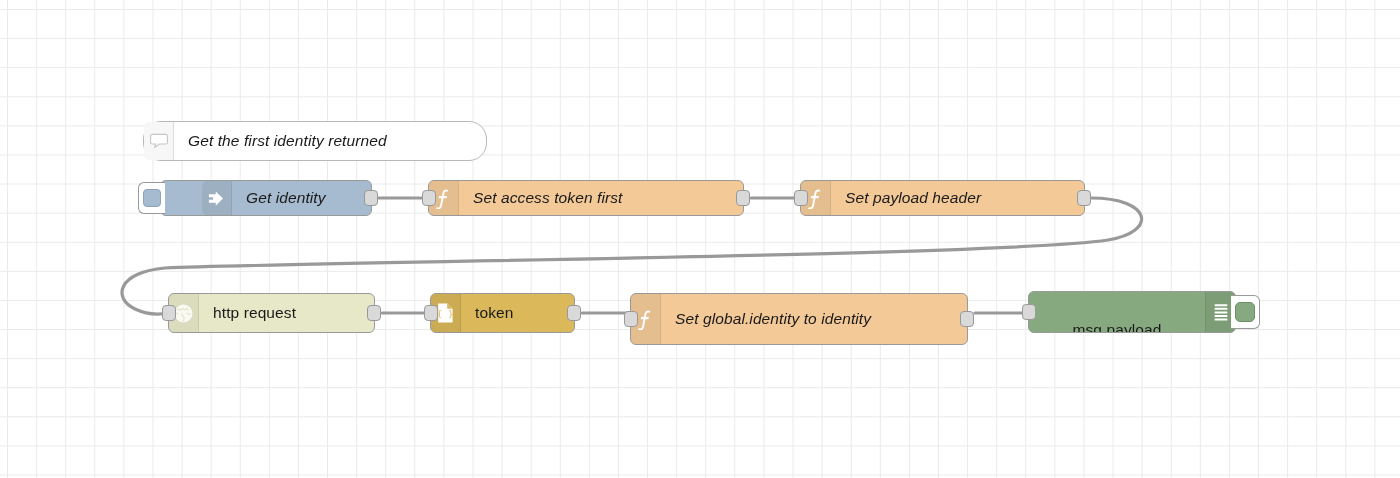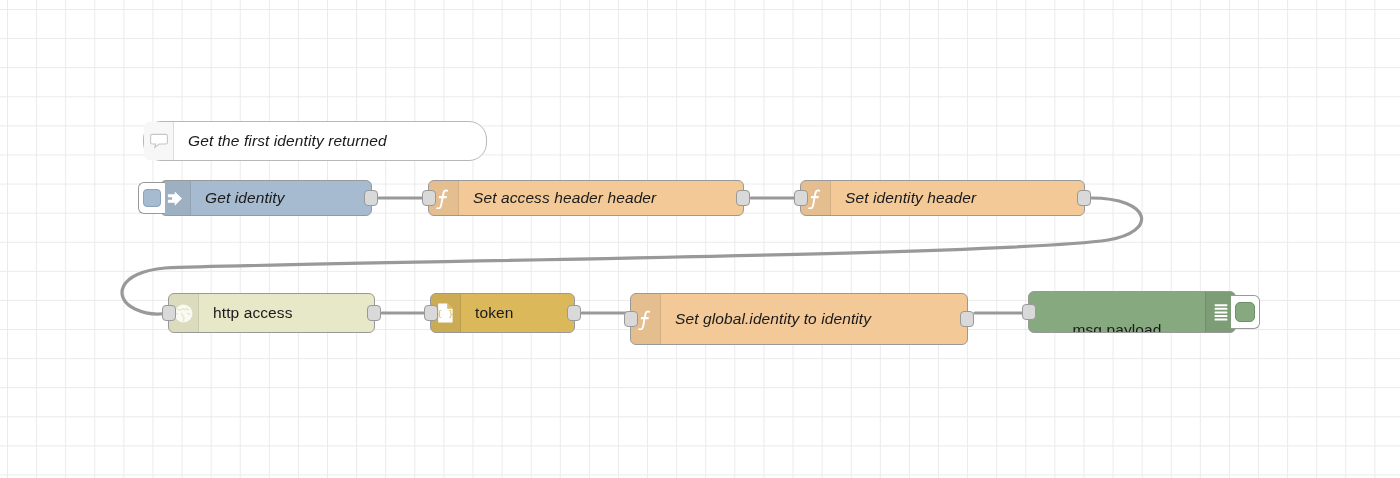--- a/index.html
+++ b/index.html
@@ -184,21 +184,21 @@
     <div class="node-body">
       <div class="node-icon-box">
         <svg class="gly" width="20" height="20" viewBox="0 0 20 20">
           <path d="M3.2 3.4 h13.6 a1.6 1.6 0 0 1 1.6 1.6 v6.4 a1.6 1.6 0 0 1 -1.6 1.6 h-6.6 l-4.4 3.4 l0.9 -3.4 h-3.5 a1.6 1.6 0 0 1 -1.6 -1.6 v-6.4 a1.6 1.6 0 0 1 1.6 -1.6 z" fill="#ffffff" stroke="#c6c6c6" stroke-width="1.1"></path>
         </svg>
       </div>
       <div class="node-label">Get the first identity returned</div>
     </div>
   </div>
 
-  <div class="node inject-node" style="left:160px; top:180px; width:212px; height:36px;">
+  <div class="node inject-node" style="left:160px; top:180px; width:212px; height:36px;padding-left:41px;">
     <div class="inject-button">
       <div class="inject-button-inner"></div>
     </div>
     <div class="node-body">
       <div class="node-icon-box">
         <svg class="gly" width="19" height="19" viewBox="0 0 20 20">
           <path d="M2 5.6 h7.2 v-3.1 l7.6 7.5 l-7.6 7.5 v-3.1 h-7.2 v-3.1 h4.4 v-2.6 h-4.4 z" fill="#ffffff"></path>
         </svg>
       </div>
       <div class="node-label">Get identity</div>
@@ -206,51 +206,51 @@
     <div class="port out"></div>
   </div>
 
   <div class="node function-node" style="left:428px; top:180px; width:316px; height:36px;">
     <div class="node-body">
       <div class="node-icon-box">
         <svg class="gly" width="20" height="21" viewBox="0 0 20 21">
           <path d="M14.4 2.6 c-1.1 -1.1 -3.1 -1.4 -4.4 -0.3 c-1.2 1.0 -1.5 2.6 -1.8 4.2 l-0.3 1.6 h-2.8 l-0.4 2.1 h2.8 l-1.1 5.9 c-0.3 1.7 -0.6 3.0 -1.6 3.4 c-0.7 0.3 -1.3 -0.1 -1.6 -0.5 l-1.3 1.5 c0.9 0.9 2.6 1.3 4.0 0.5 c1.5 -0.9 2.0 -2.7 2.4 -4.8 l1.1 -6.0 h3.1 l0.4 -2.1 h-3.1 l0.3 -1.6 c0.3 -1.5 0.6 -2.8 1.5 -3.1 c0.6 -0.2 1.2 0.1 1.6 0.6 z" fill="#ffffff"></path>
         </svg>
       </div>
-      <div class="node-label">Set access header header</div>
+      <div class="node-label">Set access token first</div>
     </div>
     <div class="port in"></div>
     <div class="port out"></div>
   </div>
 
   <div class="node function-node" style="left:800px; top:180px; width:285px; height:36px;">
     <div class="node-body">
       <div class="node-icon-box">
         <svg class="gly" width="20" height="21" viewBox="0 0 20 21">
           <path d="M14.4 2.6 c-1.1 -1.1 -3.1 -1.4 -4.4 -0.3 c-1.2 1.0 -1.5 2.6 -1.8 4.2 l-0.3 1.6 h-2.8 l-0.4 2.1 h2.8 l-1.1 5.9 c-0.3 1.7 -0.6 3.0 -1.6 3.4 c-0.7 0.3 -1.3 -0.1 -1.6 -0.5 l-1.3 1.5 c0.9 0.9 2.6 1.3 4.0 0.5 c1.5 -0.9 2.0 -2.7 2.4 -4.8 l1.1 -6.0 h3.1 l0.4 -2.1 h-3.1 l0.3 -1.6 c0.3 -1.5 0.6 -2.8 1.5 -3.1 c0.6 -0.2 1.2 0.1 1.6 0.6 z" fill="#ffffff"></path>
         </svg>
       </div>
-      <div class="node-label">Set identity header</div>
+      <div class="node-label">Set payload header</div>
     </div>
     <div class="port in"></div>
     <div class="port out"></div>
   </div>
 
   <div class="node http-node" style="left:168px; top:293px; width:207px; height:40px;">
     <div class="node-body">
       <div class="node-icon-box">
         <svg class="gly" width="21" height="21" viewBox="0 0 22 22">
           <circle cx="11" cy="11" r="9.4" fill="#ffffff" opacity="0.85"></circle>
           <path d="M4.0 6.2 c1.6 0.2 2.6 1.4 3.8 1.2 c1.0 -0.2 1.4 -1.4 2.6 -1.3 c0.9 0.1 1.0 1.2 1.9 1.1 c0.9 -0.1 1.0 -1.3 2.2 -1.1 c1.0 0.2 1.3 1.4 2.4 1.3" fill="none" stroke="#e7e8c8" stroke-width="1.5"></path>
           <path d="M8.6 11.2 c1.2 0.6 1.1 2.0 2.0 2.8 c0.7 0.6 1.1 1.5 0.9 2.6 c-0.2 1.1 -1.0 2.0 -1.5 2.6" fill="none" stroke="#e7e8c8" stroke-width="1.5"></path>
           <path d="M14.6 10.6 c1.3 0.3 2.2 1.2 3.4 1.3" fill="none" stroke="#e7e8c8" stroke-width="1.5"></path>
           <path d="M2.0 10.6 c1.4 0.1 2.5 0.9 3.4 1.0" fill="none" stroke="#e7e8c8" stroke-width="1.5"></path>
         </svg>
       </div>
-      <div class="node-label plain">http access</div>
+      <div class="node-label plain">http request</div>
     </div>
     <div class="port in"></div>
     <div class="port out"></div>
   </div>
 
   <div class="node json-node" style="left:430px; top:293px; width:145px; height:40px;">
     <div class="node-body">
       <div class="node-icon-box">
         <svg class="gly" width="19" height="22" viewBox="0 0 19 22">
           <path d="M2.2 1.4 h9.0 l5.4 5.4 v13.6 h-14.4 z" fill="#ffffff"></path>

